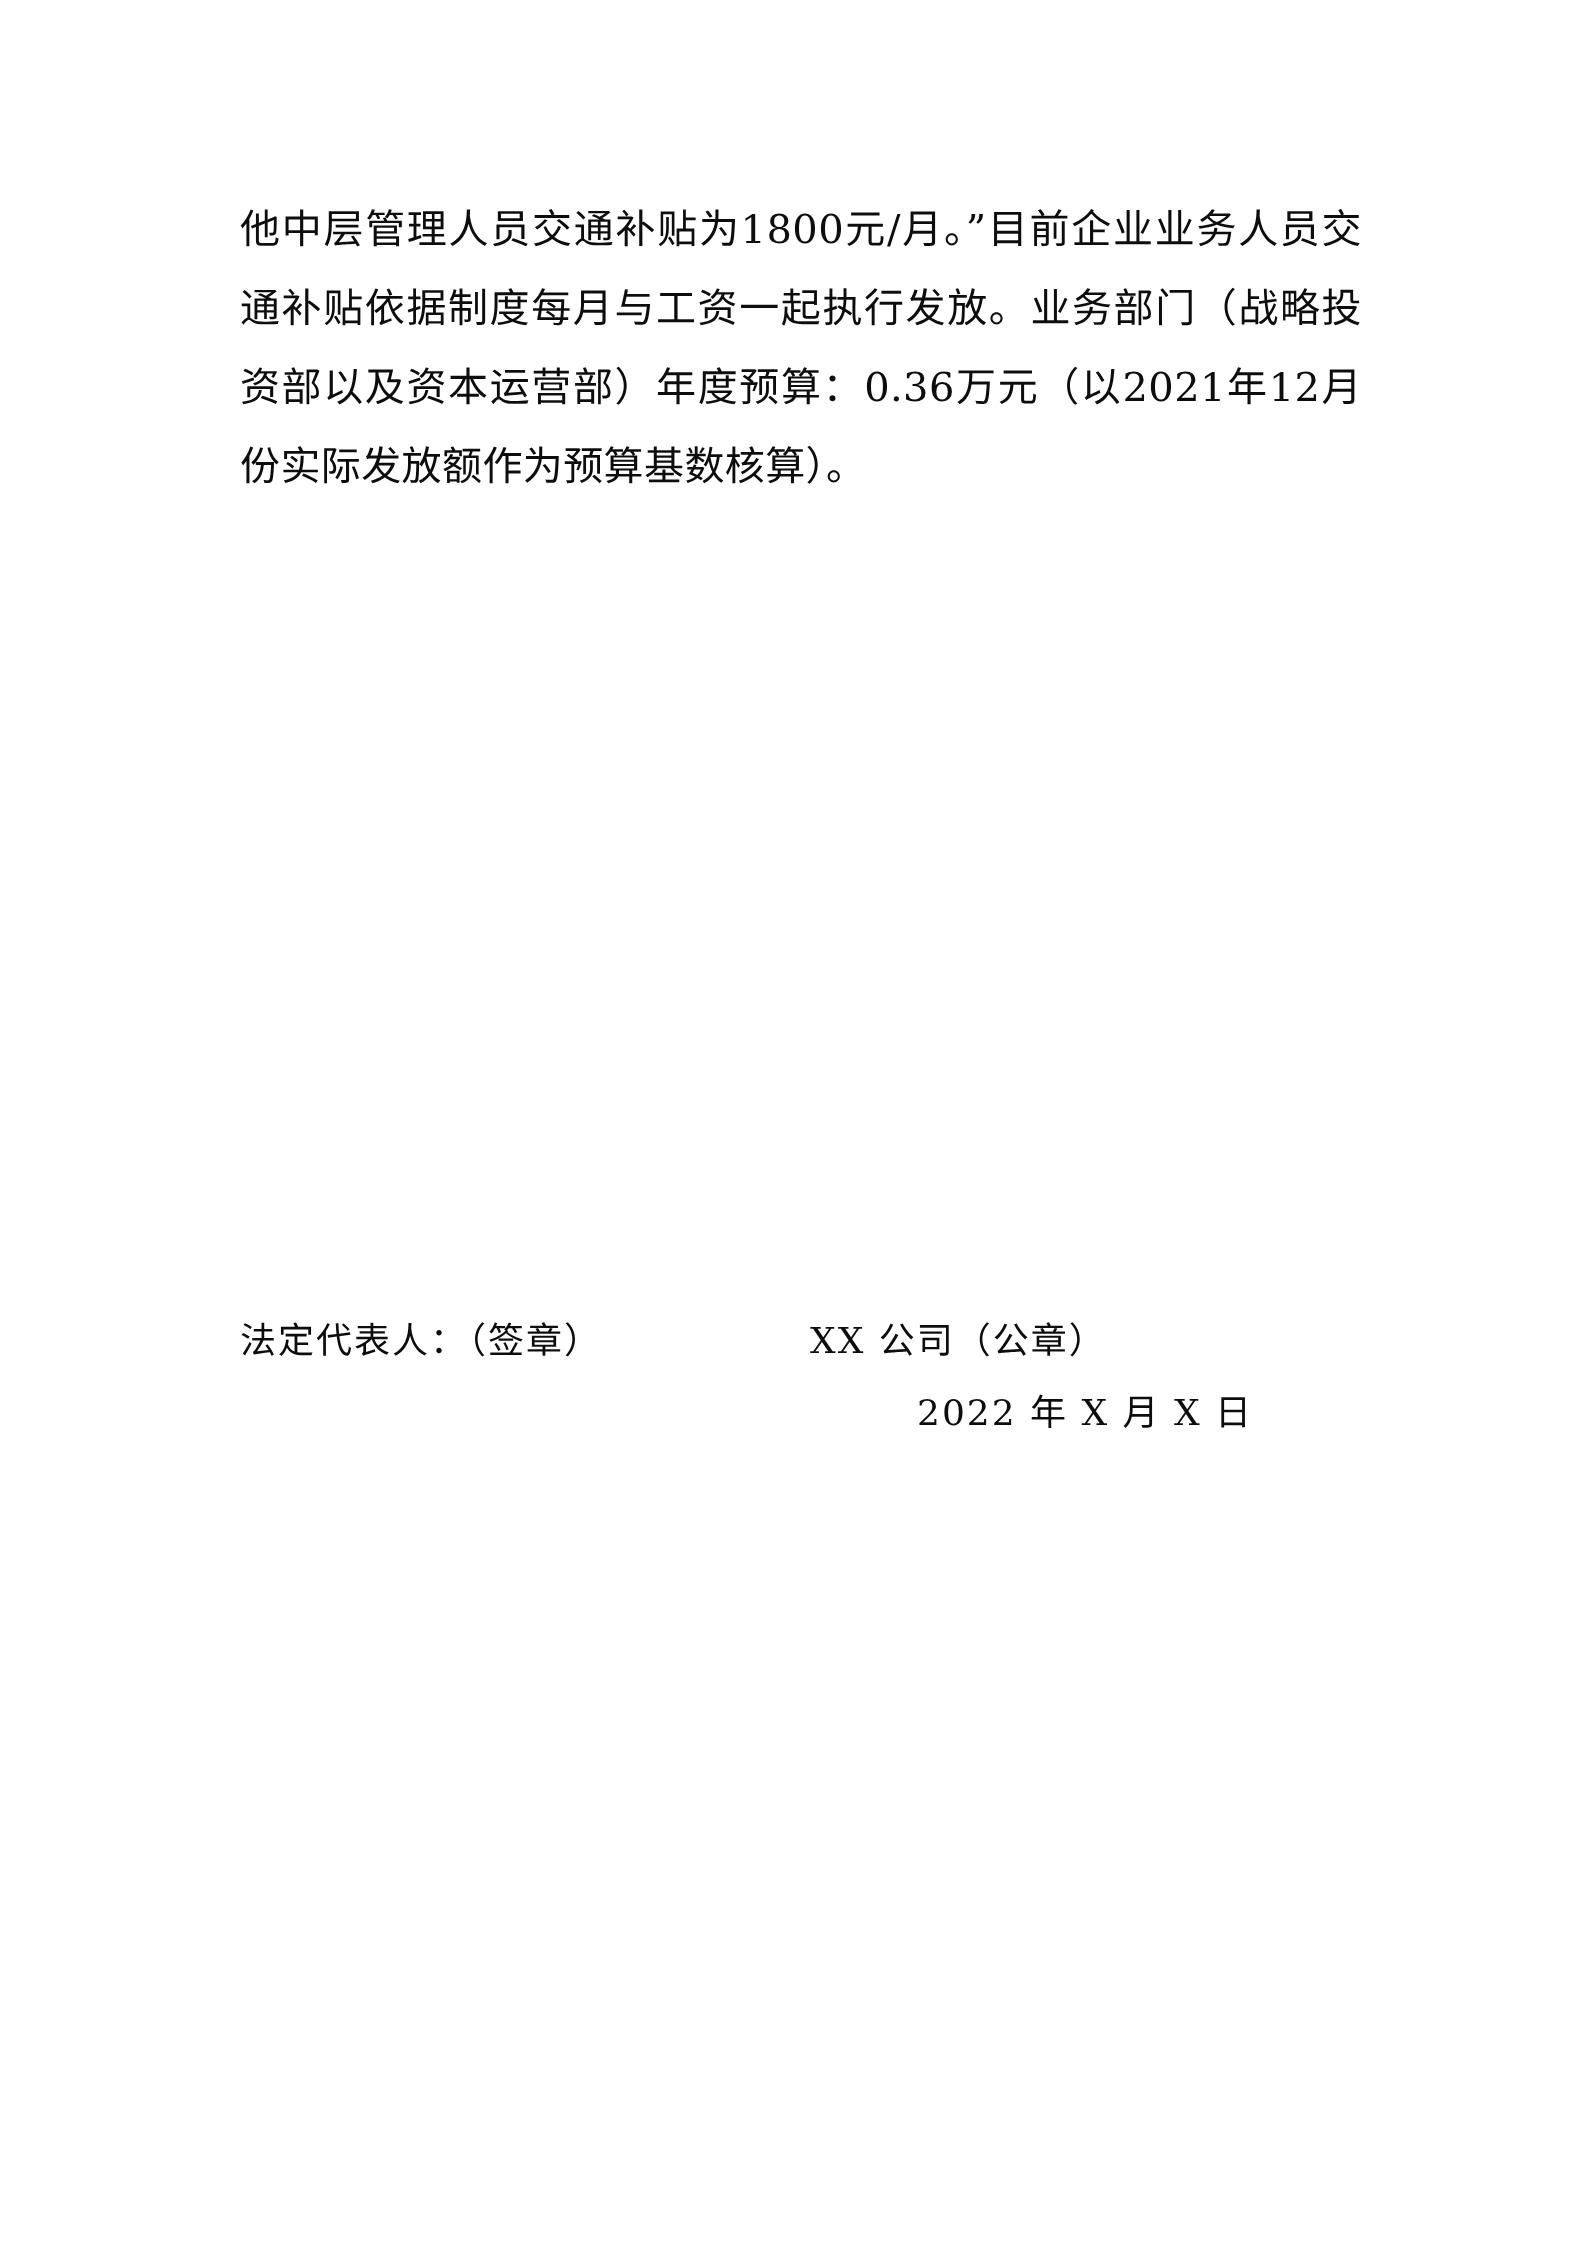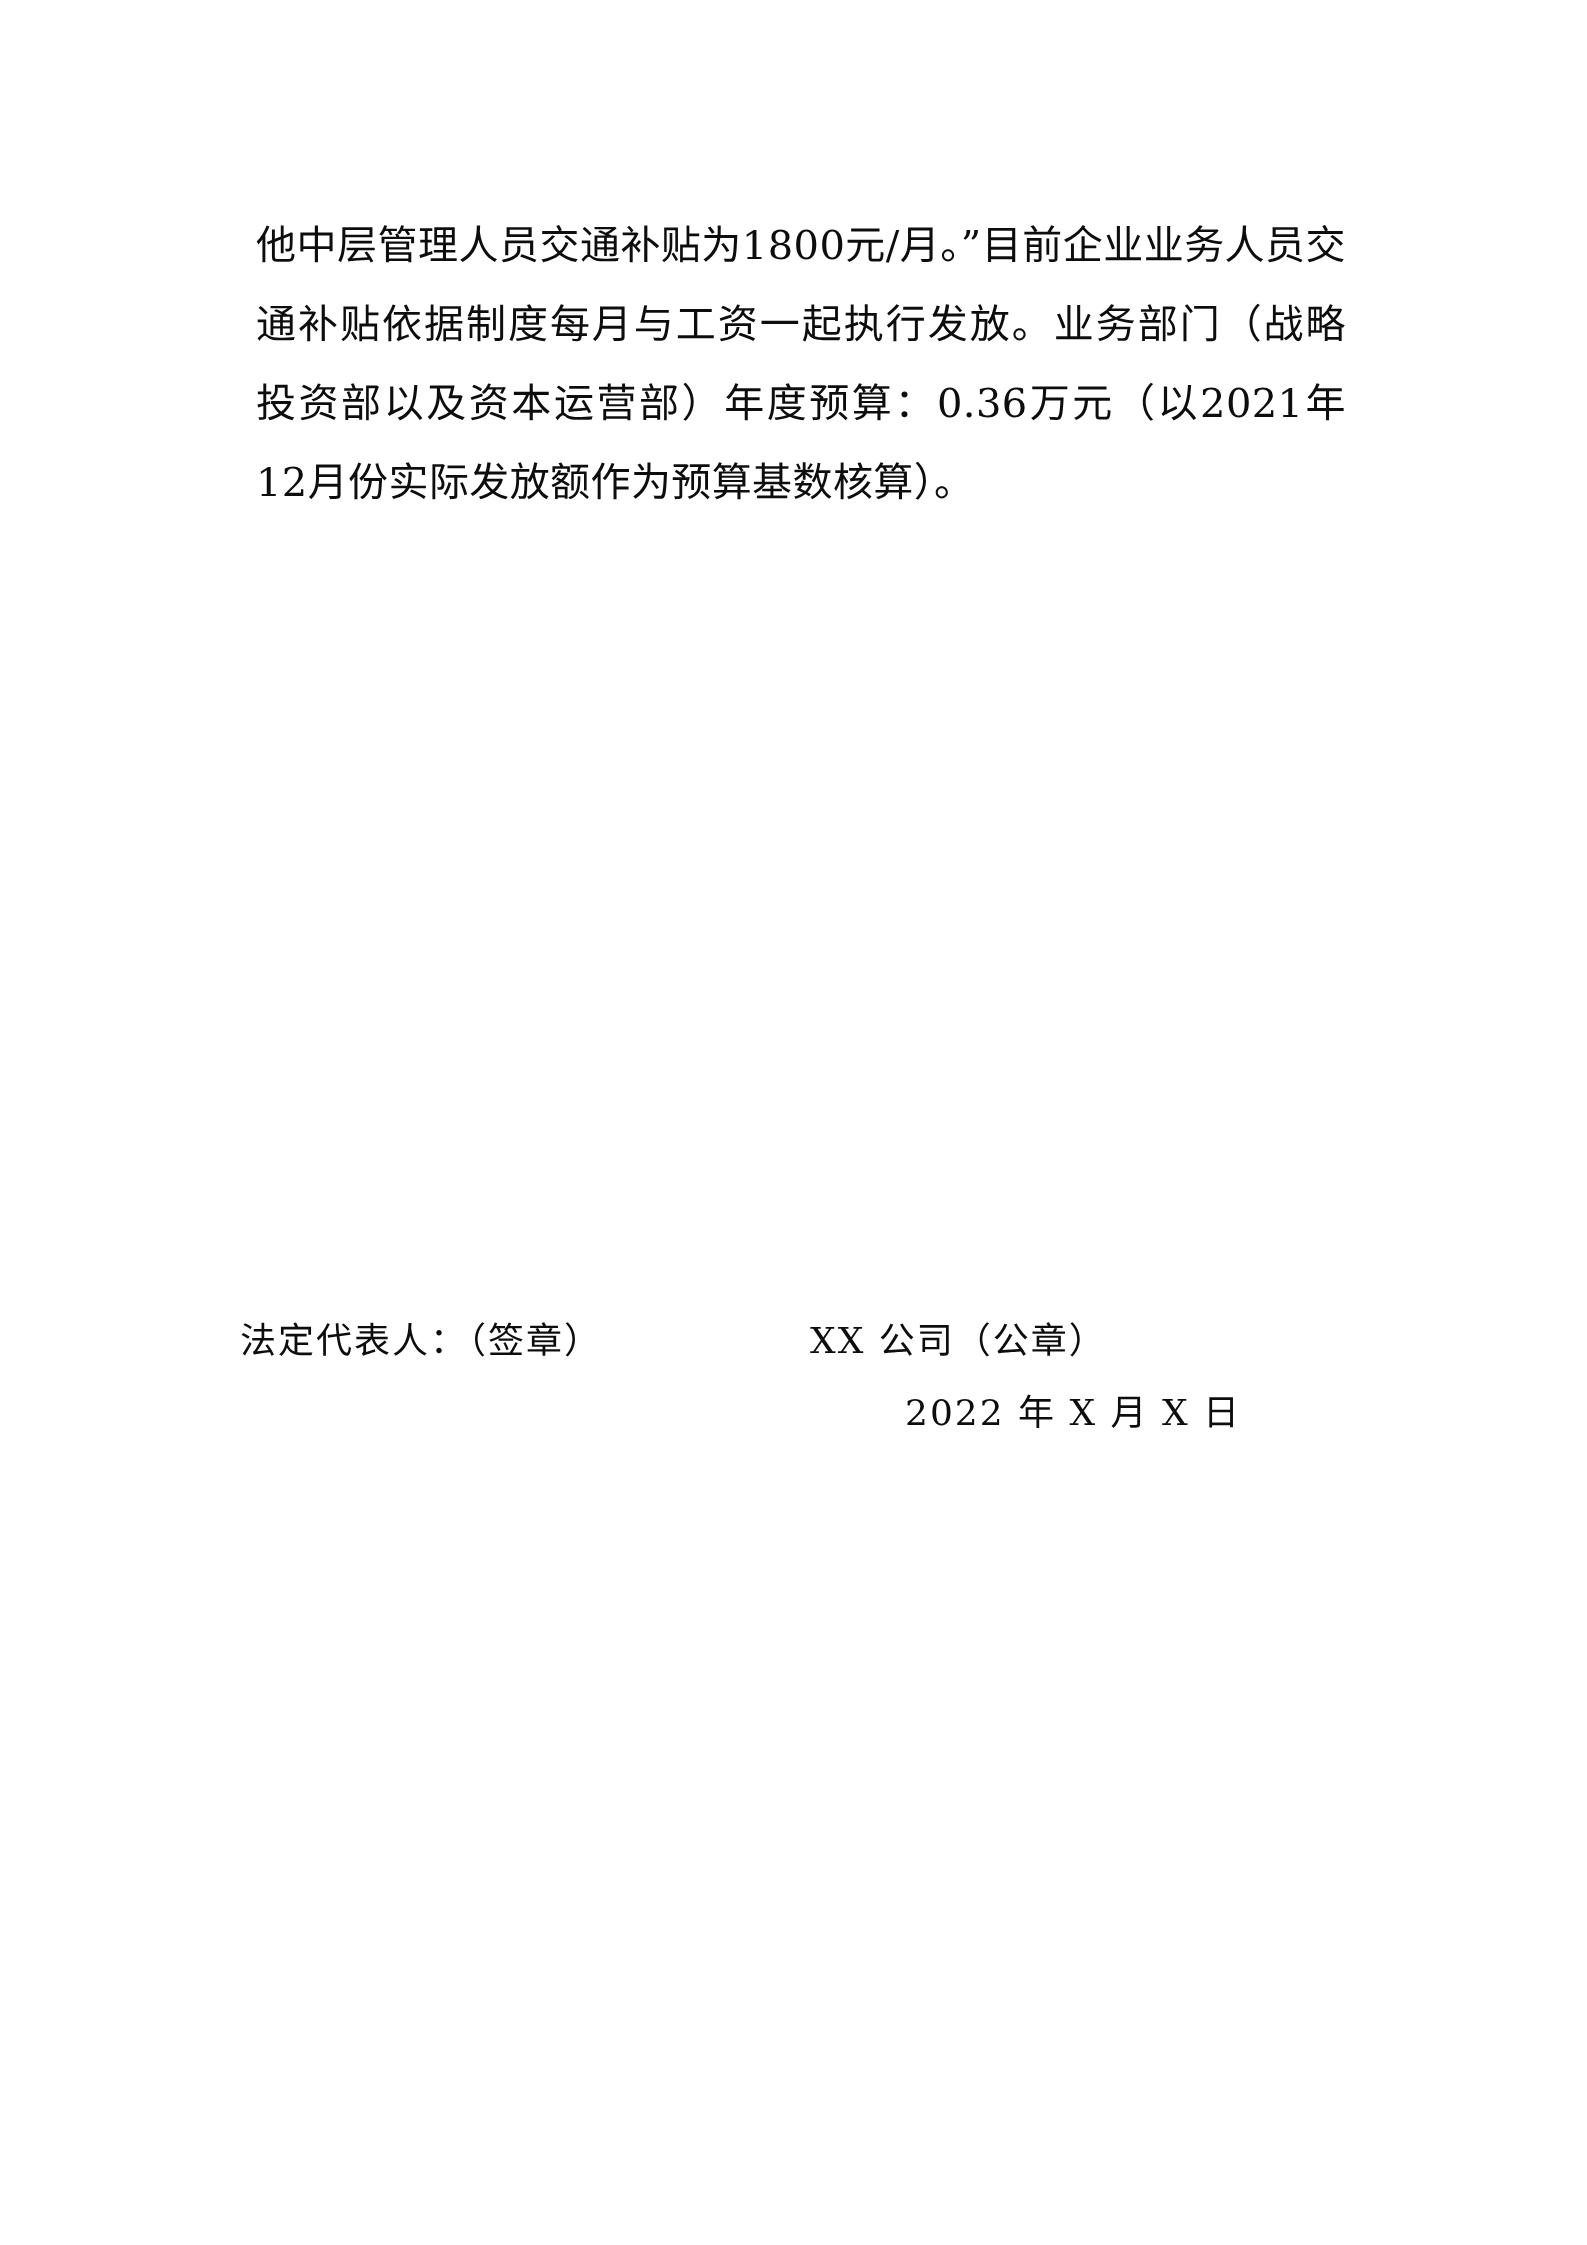--- a/index.html
+++ b/index.html
@@ -26,21 +26,21 @@
     padding: 190px 225px 0 240px;
   }
   .body-text {
     font-size: 40px;
     line-height: 79px;
     text-align: justify;
     text-justify: inter-ideograph;
     letter-spacing: 0.4px;
   }
   .para {
-    margin: 16px;
+    margin: 0;
     text-indent: 0;
   }
   .para.indent {
     text-indent: 84px;
   }
   .gap-after {
     margin-bottom: 0;
   }
   .signature-block {
     position: absolute;
@@ -59,20 +59,21 @@
   .sig-left {
     width: 570px;
     white-space: nowrap;
   }
   .sig-right {
     white-space: nowrap;
   }
   .sig-row-date {
     display: flex;
     justify-content: flex-start;
+    gap: 12px;
   }
   .sig-date-spacer {
     width: 665px;
   }
   .date-line {
     white-space: nowrap;
   }
 </style>
 </head>
 <body>

